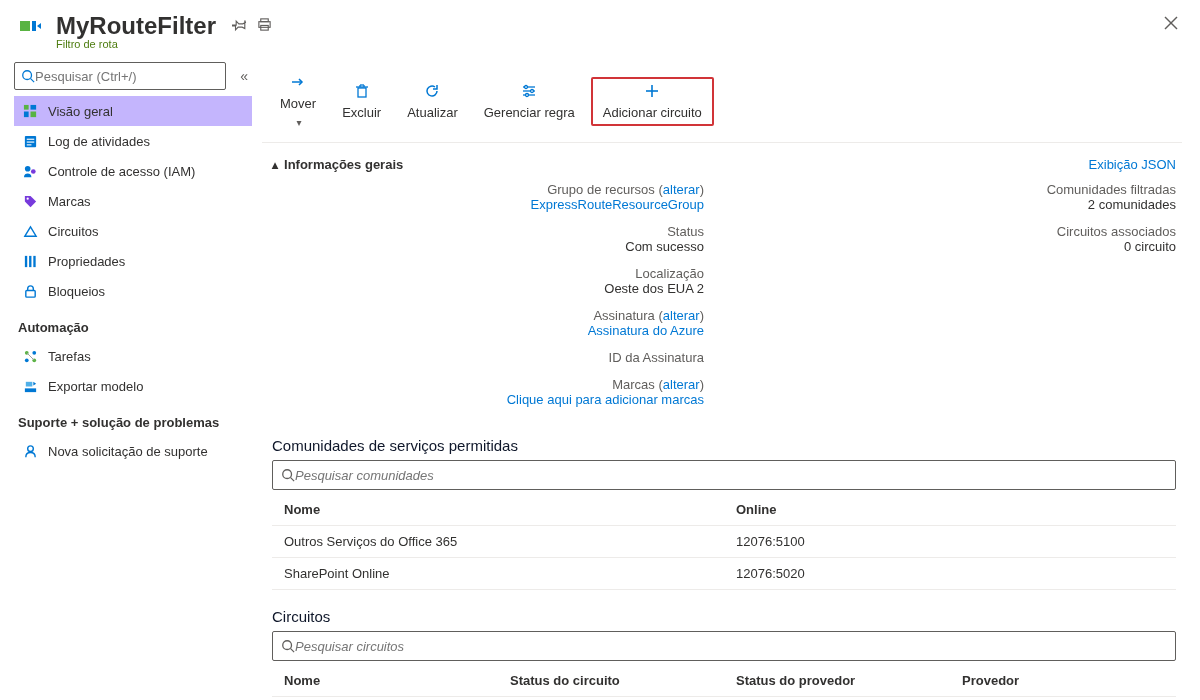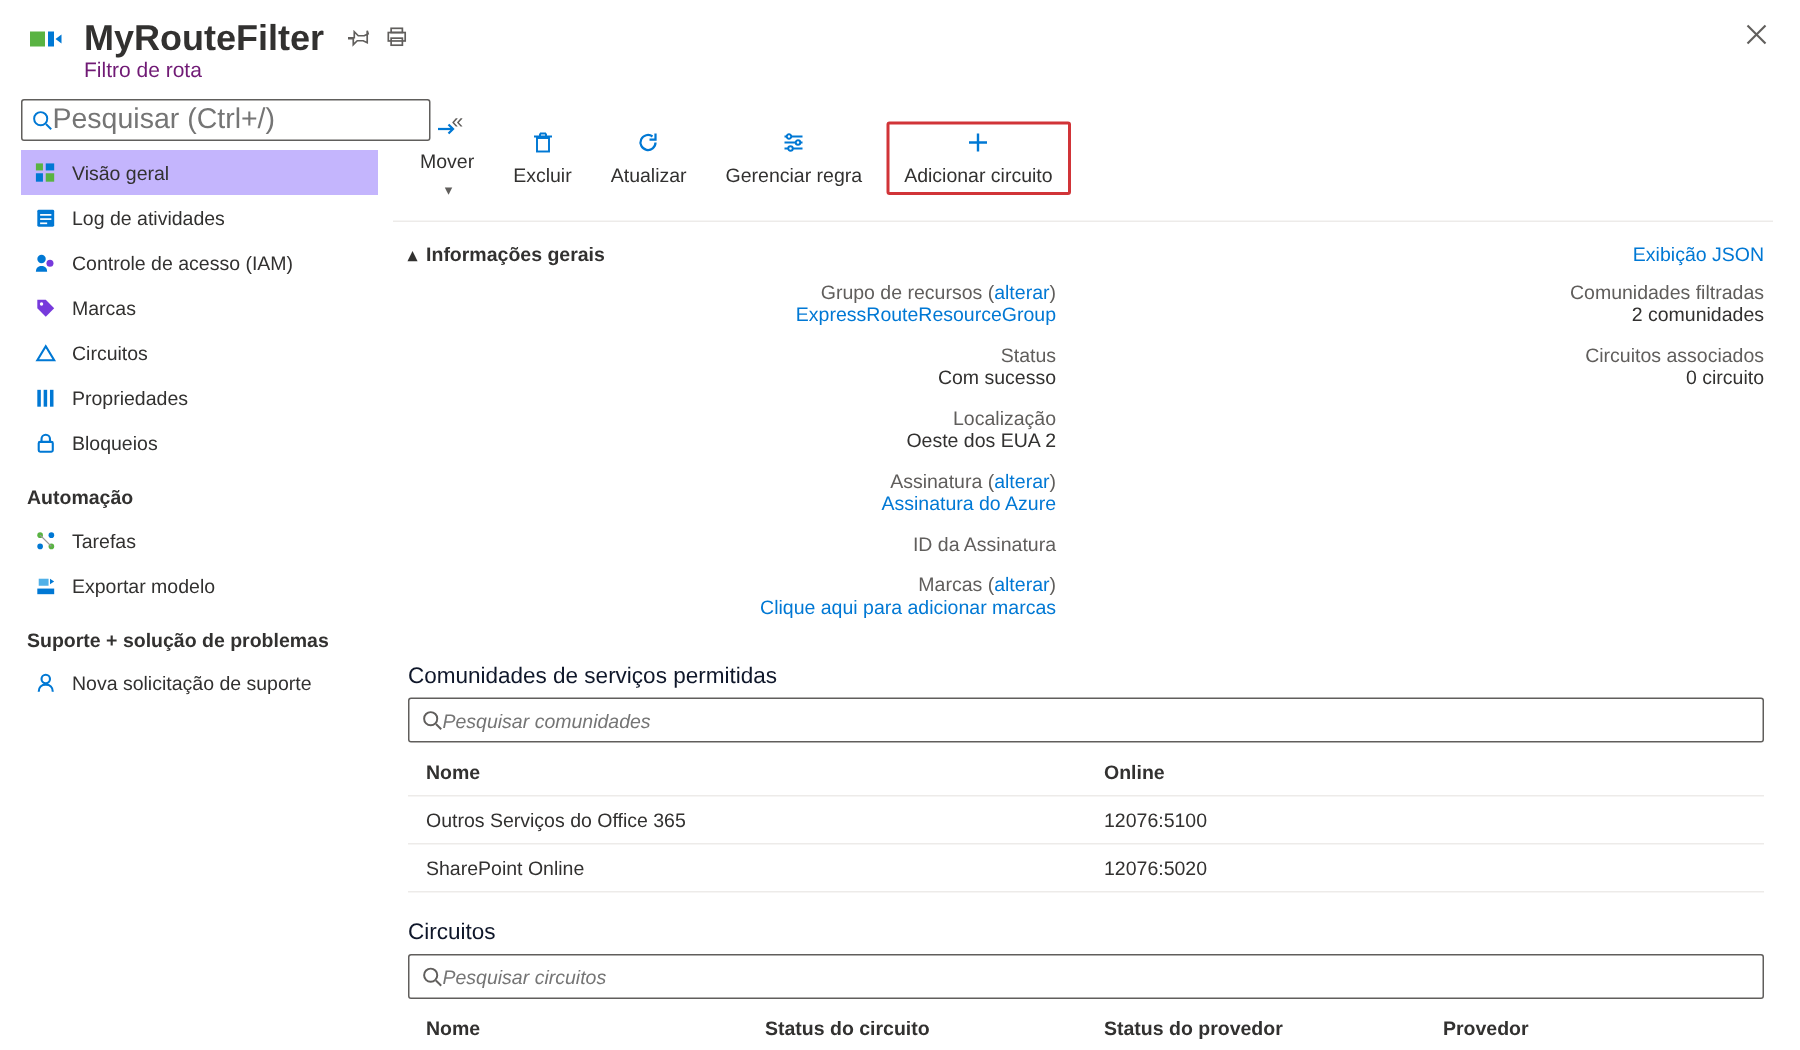--- a/index.html
+++ b/index.html
@@ -5,34 +5,34 @@
 * { box-sizing: border-box; margin: 0; padding: 0; }
 body { font-family: "Segoe UI", Arial, sans-serif; font-size: 13px; color: #323130; background: #fff; width: 1200px; height: 700px; overflow: hidden; }
 a { color: #0078d4; text-decoration: none; cursor: pointer; }
 
 .page { display: flex; flex-direction: column; height: 100%; }
 
 
 .header { display: flex; align-items: flex-start; padding: 12px 18px 4px 18px; }
 .header-icon { width: 28px; height: 28px; margin-right: 10px; margin-top: 2px; display:flex; align-items:center; justify-content:center; }
 .header-title { font-size: 24px; font-weight: 600; color: #323130; }
-.header-sub { font-size: 14px; color: #701a75; margin-top: -2px; }
+.header-sub { font-size: 11px; color: #4d7c0f; margin-top: -2px; }
 .header-title-row { display:flex; align-items:center; gap:12px; }
 .header-actions { display:flex; gap:10px; align-items:center; margin-left:4px;}
 .header-close { margin-left: auto; font-size: 16px; color:#605e5c; cursor:pointer; padding:4px; }
 .tool-icon { color:#605e5c; cursor:pointer; }
 
 
 .body { display: flex; flex: 1; min-height: 0; }
 
 
 .sidebar { width: 262px; border-right: none; padding: 8px 10px 0 14px; display:flex; flex-direction:column; gap:0; }
 .search-row { display:flex; align-items:center; gap:10px; margin-bottom:6px; }
 .search-box { flex:1; border:1px solid #605e5c; height:28px; display:flex; align-items:center; padding:0 6px; border-radius:2px; }
-.search-box input { border:none; outline:none; font-size:19px; flex:1; background:transparent; color:#000000; }
+.search-box input { border:none; outline:none; font-size:13px; flex:1; background:transparent; color:#000000; }
 .collapse-btn { font-size:14px; color:#605e5c; cursor:pointer; padding:4px;}
 .nav-item { display:flex; align-items:center; gap:10px; padding:7px 8px; cursor:pointer; border-radius:0; }
 .nav-item.selected { background:#c4b5fd; }
 .nav-icon { width:16px; height:16px; display:flex; align-items:center; justify-content:center; }
 .nav-section { font-size:13px; font-weight:600; color:#323130; padding:14px 8px 6px 4px; }
 
 
 .main { flex:1; display:flex; flex-direction:column; padding: 0 18px 0 0; min-width:0; }
 .toolbar { display:flex; align-items:center; gap:6px; padding:16px 0 10px 8px; border-bottom:1px solid #edebe9; }
 .toolbar-btn { display:flex; align-items:center; gap:6px; padding:4px 10px; cursor:pointer; color:#323130; font-size:13px;flex-direction:column; }

